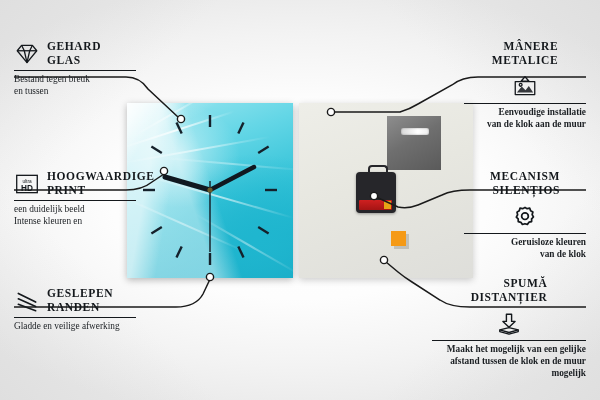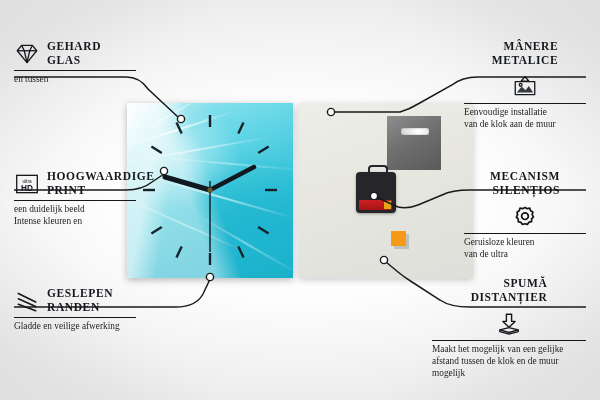--- a/index.html
+++ b/index.html
@@ -84,21 +84,21 @@
   .co-head{display:flex;align-items:center;gap:7px;}
   .co-title{
     font-size:11.5px;font-weight:bold;letter-spacing:.6px;color:#14181c;
     line-height:13.5px;text-transform:uppercase;
   }
   .co-rule{height:1.4px;background:#14181c;margin-top:3px;}
   .co-desc{font-size:9.3px;line-height:11.6px;color:#1b1f23;margin-top:3px;}
   .ico{width:26px;height:26px;flex:0 0 26px;display:block;}
   .right .co-head{flex-direction:column;justify-content:flex-end;}
   .right .co-title{text-align:right;}
-  .right .co-desc{}
+  .right .co-desc{text-align:right;font-weight:bold;}
 </style>
 </head>
 <body>
 
 <div id="stage">
   <div class="vig"></div>
 
   <div id="product">
 
     <div class="clock-panel">
@@ -186,20 +186,21 @@
             <path d="M17 4 L14.5 9 L12 20"></path>
         </g>
       </svg>
       <div>
         <div class="co-title">GEHARD</div>
         <div class="co-title">GLAS</div>
       </div>
     </div>
     <div class="co-rule" style="width:122px;"></div>
     <div class="co-desc">
+      <div>Bestand tegen breuk</div>
       <div>en tussen</div>
     </div>
   </div>
 
   <div class="callout left" style="left:14px;top:170px;width:122px;">
     <div class="co-head">
       <svg class="ico" viewBox="0 0 24 24">
         <rect x="2.5" y="4" width="19" height="16" fill="none" stroke="#14181c" stroke-width="1.2"></rect>
         <text x="12" y="11" font-family="Liberation Sans, sans-serif" font-size="4.4" text-anchor="middle" fill="#14181c">ultra</text>
         <text x="12" y="18" font-family="Liberation Sans, sans-serif" font-size="7.6" font-weight="bold" text-anchor="middle" fill="#14181c">HD</text>
@@ -267,21 +268,21 @@
       <svg class="ico" viewBox="0 0 24 24">
         <g fill="none" stroke="#14181c" stroke-width="1.6" stroke-linejoin="round">
           <path d="M12 3.2 L14 4.3 L16.4 3.9 L17.2 6.2 L19.3 7.4 L18.6 9.8 L19.8 12 L18.1 13.7 L18.1 16.2 L15.7 16.8 L14.2 18.8 L11.9 18.2 L9.6 18.9 L8.2 16.9 L5.8 16.3 L5.7 13.8 L4 12.1 L5.2 9.9 L4.6 7.5 L6.7 6.2 L7.4 3.9 L9.8 4.3 Z"></path>
           <circle cx="12" cy="11.2" r="3.1"></circle>
         </g>
       </svg>
     </div>
     <div class="co-rule" style="width:122px;"></div>
     <div class="co-desc">
       <div>Geruisloze kleuren</div>
-      <div>van de ultra</div>
+      <div>van de klok</div>
     </div>
   </div>
 
   <div class="callout right" style="left:432px;top:277px;width:154px;">
     <div class="co-head">
       <div style="flex:1">
         <div class="co-title">SPUMĂ</div>
         <div class="co-title">DISTANȚIER</div>
       </div>
       <svg class="ico" viewBox="0 0 24 24">

